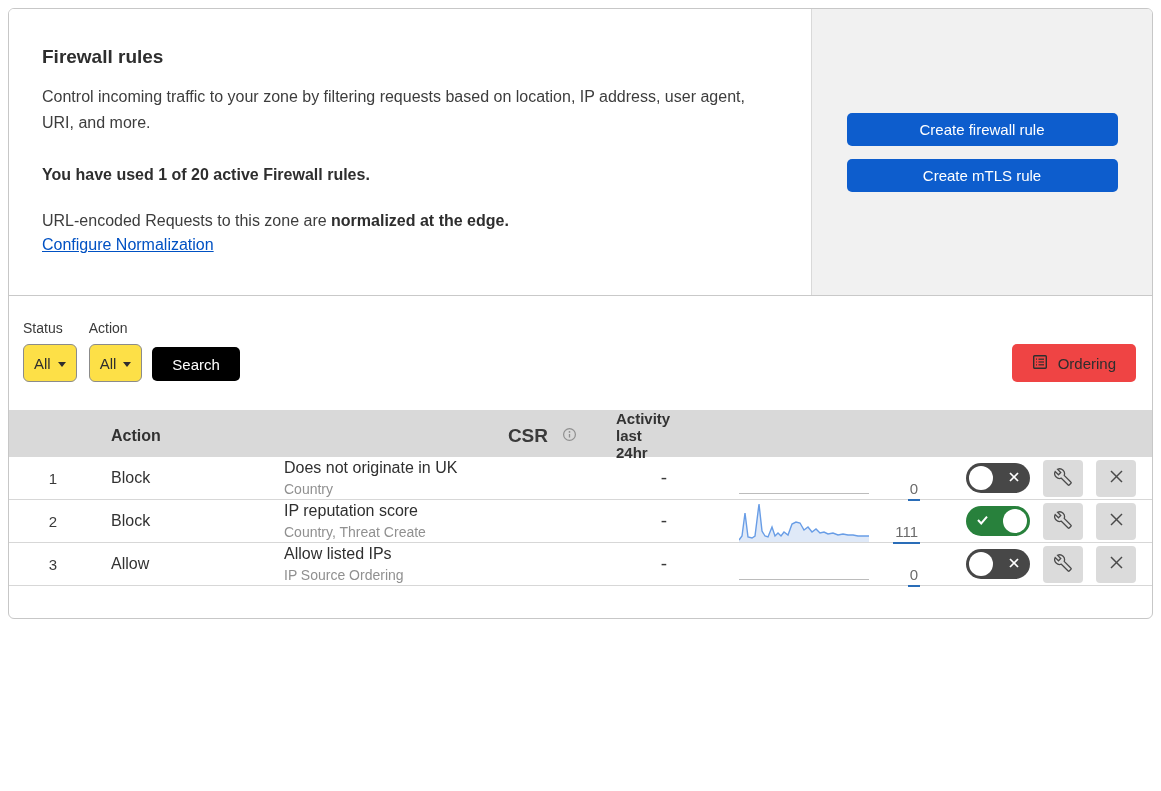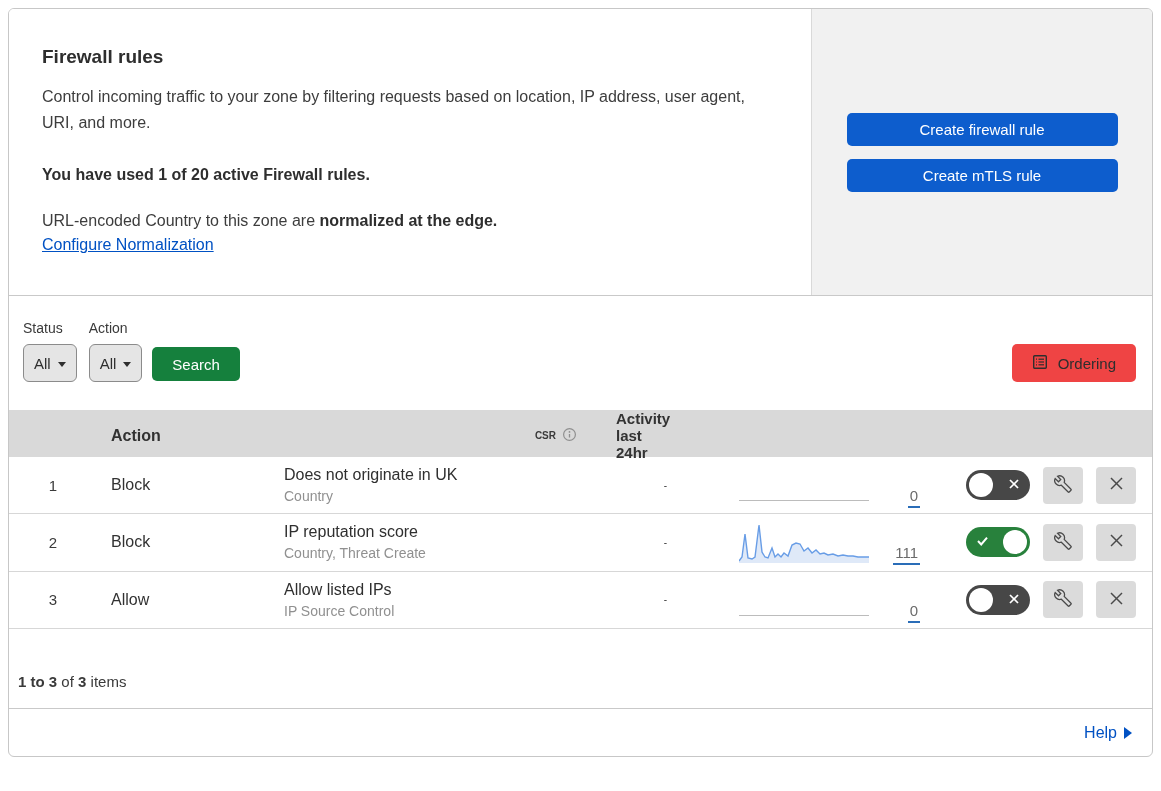--- a/index.html
+++ b/index.html
@@ -2,21 +2,21 @@
 <html><head>
 <meta charset="utf-8">
 <style>
   * { margin:0; padding:0; box-sizing:border-box; }
   body {
     font-family: "Liberation Sans", "DejaVu Sans", sans-serif;
     background:#ffffff; color:#323232;
     width:1161px; height:791px; overflow:hidden;
   }
   .card {
-    position:absolute; left:8px; top:8px; width:1145px; height:749px;
+    position:absolute; left:8px; top:8px; width:1145px; height:611px;
     background:#fff; border:1px solid #c7c7c7; border-radius:6px;
     display:flex; flex-direction:column; overflow:hidden;
   }
   
   .header-section { display:flex; height:287px; border-bottom:1px solid #c9c9c9; flex:0 0 auto; }
   .header-left { flex:1 1 auto; padding:37px 40px 0 33px; background:#fff; }
   .page-title { font-size:19px; font-weight:600; color:#2e2e2e; margin-bottom:16px; }
   .page-desc { font-size:16px; line-height:26px; color:#3d3d3d; max-width:750px; }
   .usage-note { font-size:16px; font-weight:700; color:#2e2e2e; margin-top:30px; }
   .norm-line { font-size:16px; color:#3d3d3d; margin-top:28px; }
@@ -33,41 +33,41 @@
   
   .filter-section { display:flex; align-items:flex-end; padding:24px 16px 28px 14px; flex:0 0 auto; }
   .fgroup { display:flex; flex-direction:column; }
   .flabel { font-size:14px; color:#3a3a3a; margin-bottom:8px; }
   .search-box {
     width:200px; height:38px; border:1px solid #8b8b8b; border-radius:6px; background:#fff;
     display:flex; align-items:center; padding-left:10px; margin-right:15px;
   }
   .search-box input { border:none; outline:none; flex:1; font-size:14px; font-family:inherit; margin-left:8px; min-width:0; background:transparent; }
   .select-box {
-    height:38px; border:1px solid #8b8b8b; border-radius:6px; background:#e5e5e5;
+    height:38px; border:1px solid #8b8b8b; border-radius:6px; background:#fde047;
     display:flex; align-items:center; justify-content:center; gap:7px;
     font-size:15px; color:#2e2e2e; padding:0 10px; cursor:pointer;
   }
   .gap12 { margin-right:12px; } .gap10 { margin-right:10px; }
   .caret-down { width:0; height:0; border-left:4px solid transparent; border-right:4px solid transparent; border-top:5px solid #2e2e2e; margin-top:2px; }
   .btn-search {
-    height:34px; padding:0 20px; background:#15803d; color:#fff; border:none; border-radius:5px;
+    height:34px; padding:0 20px; background:#000000; color:#fff; border:none; border-radius:5px;
     font-size:15px; font-family:inherit; cursor:pointer; margin-bottom:1px;margin-top:16px;
   }
   .btn-ordering {
     margin-left:auto; height:38px; padding:0 20px; background:#ef4444; color:#2e2e2e; border:none; border-radius:5px;
     font-size:15px; font-family:inherit; cursor:pointer; display:flex; align-items:center; gap:10px;
   }
   
   .trow { display:grid; grid-template-columns:88px 168px 320px 90px 245px 1fr; align-items:center; }
   .thead { background:#d9d9d9; height:47px; font-weight:600; font-size:15px; color:#333; flex:0 0 auto; }
   .cell-num { text-align:center; font-size:15px; color:#3a3a3a; }
   .cell-action { padding-left:14px; font-size:16px; color:#323232; }
   .cell-desc { padding-left:19px; }
-  .cell-csr { text-align:left; padding-right:8px; display:flex; justify-content:flex-end; align-items:center; gap:6px; font-size:10px; color:#3a3a3a; }
+  .cell-csr { text-align:left; padding-right:8px; display:flex; justify-content:flex-end; align-items:center; gap:14px; font-size:19px; color:#3a3a3a; }
   .th-activity { padding-left:31px; }
   .drow { height:70px; border-bottom:1px solid #d7d7d7; }
   .rule-title { font-size:16px; color:#2f2f2f; }
   .rule-subtitle { font-size:14px; color:#909090; margin-top:4px; }
   .cell-activity { display:flex; align-items:flex-end; padding-left:64px; height:42px; }
   .spark-box { width:130px; height:42px; position:relative; flex:0 0 auto; }
   .spark-box svg { position:absolute; left:0; bottom:0; }
   .flatline { position:absolute; left:0; right:0; bottom:5px; height:1px; background:#bcbcbc; }
   .count-link { margin-left:auto; font-size:15px; color:#6b6b6b; border-bottom:2px solid #2a6db8; padding:0 2px 2px 2px; cursor:pointer; margin-bottom:-2px; }
   .cell-controls { display:flex; align-items:center; justify-content:flex-end; gap:13px; padding-right:16px; }
@@ -95,21 +95,21 @@
 </head>
 <body>
 
 <div class="card">
 
   <div class="header-section">
     <div class="header-left">
       <div class="page-title">Firewall rules</div>
       <div class="page-desc">Control incoming traffic to your zone by filtering requests based on location, IP address, user agent, URI, and more.</div>
       <div class="usage-note">You have used 1 of 20 active Firewall rules.</div>
-      <div class="norm-line"><span>URL-encoded Country to this zone are </span><b>normalized at the edge.</b></div>
+      <div class="norm-line"><span>URL-encoded Requests to this zone are </span><b>normalized at the edge.</b></div>
       <a class="norm-link">Configure Normalization</a>
     </div>
     <div class="header-right">
       <button class="btn-primary">Create firewall rule</button>
       <button class="btn-primary">Create mTLS rule</button>
     </div>
   </div>
 
   <div class="filter-section">
     <div class="fgroup gap12">
@@ -232,21 +232,21 @@
             </svg></span>
       </button>
     </div>
   </div>
 
   <div class="trow drow">
     <div class="cell-num">3</div>
     <div class="cell-action">Allow</div>
     <div class="cell-desc">
       <div class="rule-title">Allow listed IPs</div>
-      <div class="rule-subtitle">IP Source Control</div>
+      <div class="rule-subtitle">IP Source Ordering</div>
     </div>
     <div class="cell-csr">-</div>
     <div class="cell-activity">
       <div class="spark-box">
           <div class="flatline"></div>
         </div>
       <a class="count-link">0</a>
     </div>
     <div class="cell-controls">
       <div class="toggle off">

